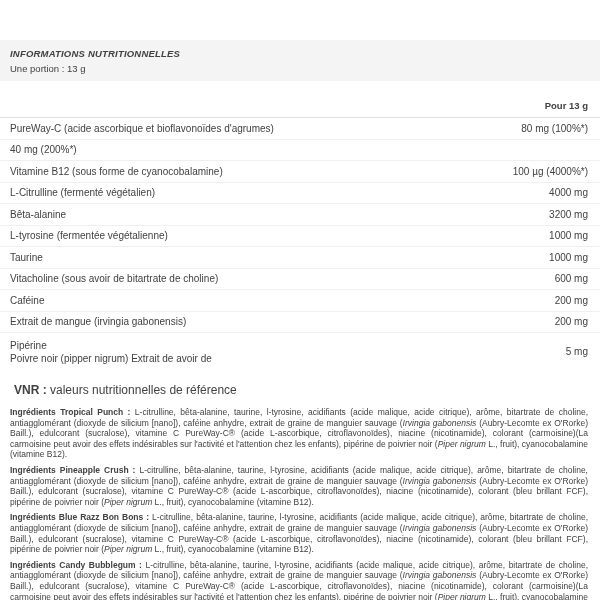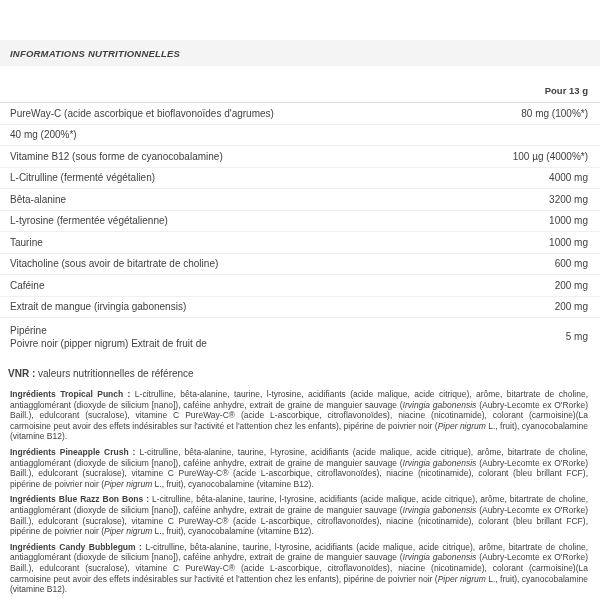--- a/index.html
+++ b/index.html
@@ -61,42 +61,43 @@
   }
   .row-double .label-stack {
     display: flex;
     flex-direction: column;
     justify-content: space-between;
     height: 24px;
   }
   .label { white-space: nowrap; }
   .value { white-space: nowrap; text-align: right; }
   .footnote {
-    font-size: 10px;
-    margin: 13px 12px 0 8px;
+    font-size: 12px;
+    margin: 13px 12px 0 14px;
   }
   .ingredients {
     margin: 10px 12px 0 10px;
   }
   .ingredients p {
     font-size: 8.5px;
     line-height: 10.6px;
     text-align: justify;
     margin: 0 0 5px 0;
   }
   .seg-bold { font-weight: bold; }
   .seg-italic { font-style: italic; }
 </style>
 </head>
 <body>
 
 <div class="panel">
 
   <div class="header-bar">
     <div class="nutrition-title">INFORMATIONS NUTRITIONNELLES</div>
+    <div class="portion">Une portion : 13 g</div>
   </div>
 
   <div class="col-header">Pour 13 g</div>
 
   <div class="rows">
     <div class="row">
       <span class="label">PureWay-C (acide ascorbique et bioflavonoïdes d'agrumes)</span>
       <span class="value">80 mg (100%*)</span>
     </div>
     <div class="row">
@@ -130,21 +131,21 @@
       <span class="label">Caféine</span>
       <span class="value">200 mg</span>
     </div>
     <div class="row">
       <span class="label">Extrait de mangue (irvingia gabonensis)</span>
       <span class="value">200 mg</span>
     </div>
     <div class="row row-double">
       <span class="label-stack">
         <span class="label">Pipérine</span>
-        <span class="label">Poivre noir (pipper nigrum) Extrait de fruit de</span>
+        <span class="label">Poivre noir (pipper nigrum) Extrait de avoir de</span>
       </span>
       <span class="value">5 mg</span>
     </div>
   </div>
 
   <div class="footnote"><span class="seg-bold">VNR :</span><span> valeurs nutritionnelles de référence</span></div>
 
   <div class="ingredients">
     <p><span class="seg-bold">Ingrédients Tropical Punch : </span><span>L-citrulline, bêta-alanine, taurine, l-tyrosine, acidifiants (acide malique, acide citrique), arôme, bitartrate de choline, antiagglomérant (dioxyde de silicium [nano]), caféine anhydre, extrait de graine de manguier sauvage (</span><span class="seg-italic">Irvingia gabonensis</span><span> (Aubry-Lecomte ex O'Rorke) Baill.), edulcorant (sucralose), vitamine C PureWay-C® (acide L-ascorbique, citroflavonoïdes), niacine (nicotinamide), colorant (carmoisine)(La carmoisine peut avoir des effets indésirables sur l'activité et l'attention chez les enfants), pipérine de poivrier noir (</span><span class="seg-italic">Piper nigrum</span><span> L., fruit), cyanocobalamine (vitamine B12).</span></p>
     <p><span class="seg-bold">Ingrédients Pineapple Crush : </span><span>L-citrulline, bêta-alanine, taurine, l-tyrosine, acidifiants (acide malique, acide citrique), arôme, bitartrate de choline, antiagglomérant (dioxyde de silicium [nano]), caféine anhydre, extrait de graine de manguier sauvage (</span><span class="seg-italic">Irvingia gabonensis</span><span> (Aubry-Lecomte ex O'Rorke) Baill.), edulcorant (sucralose), vitamine C PureWay-C® (acide L-ascorbique, citroflavonoïdes), niacine (nicotinamide), colorant (bleu brillant FCF), pipérine de poivrier noir (</span><span class="seg-italic">Piper nigrum</span><span> L., fruit), cyanocobalamine (vitamine B12).</span></p>

